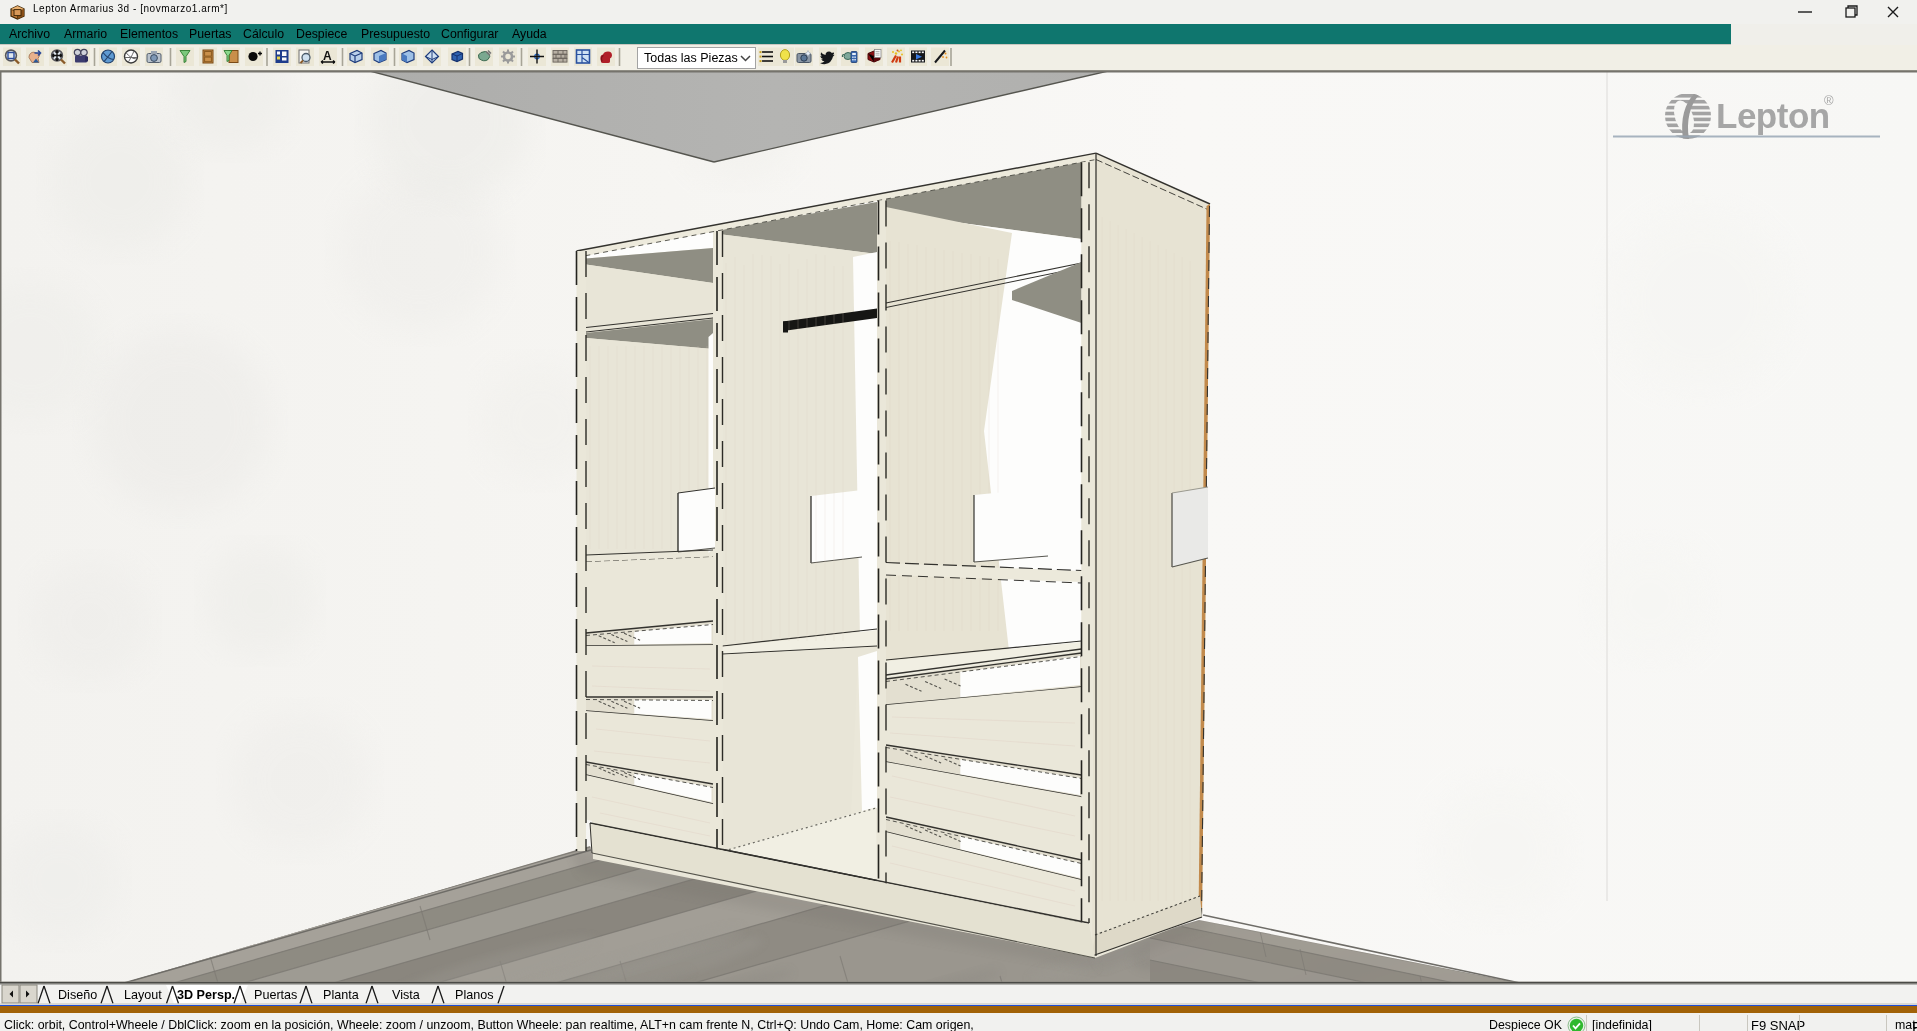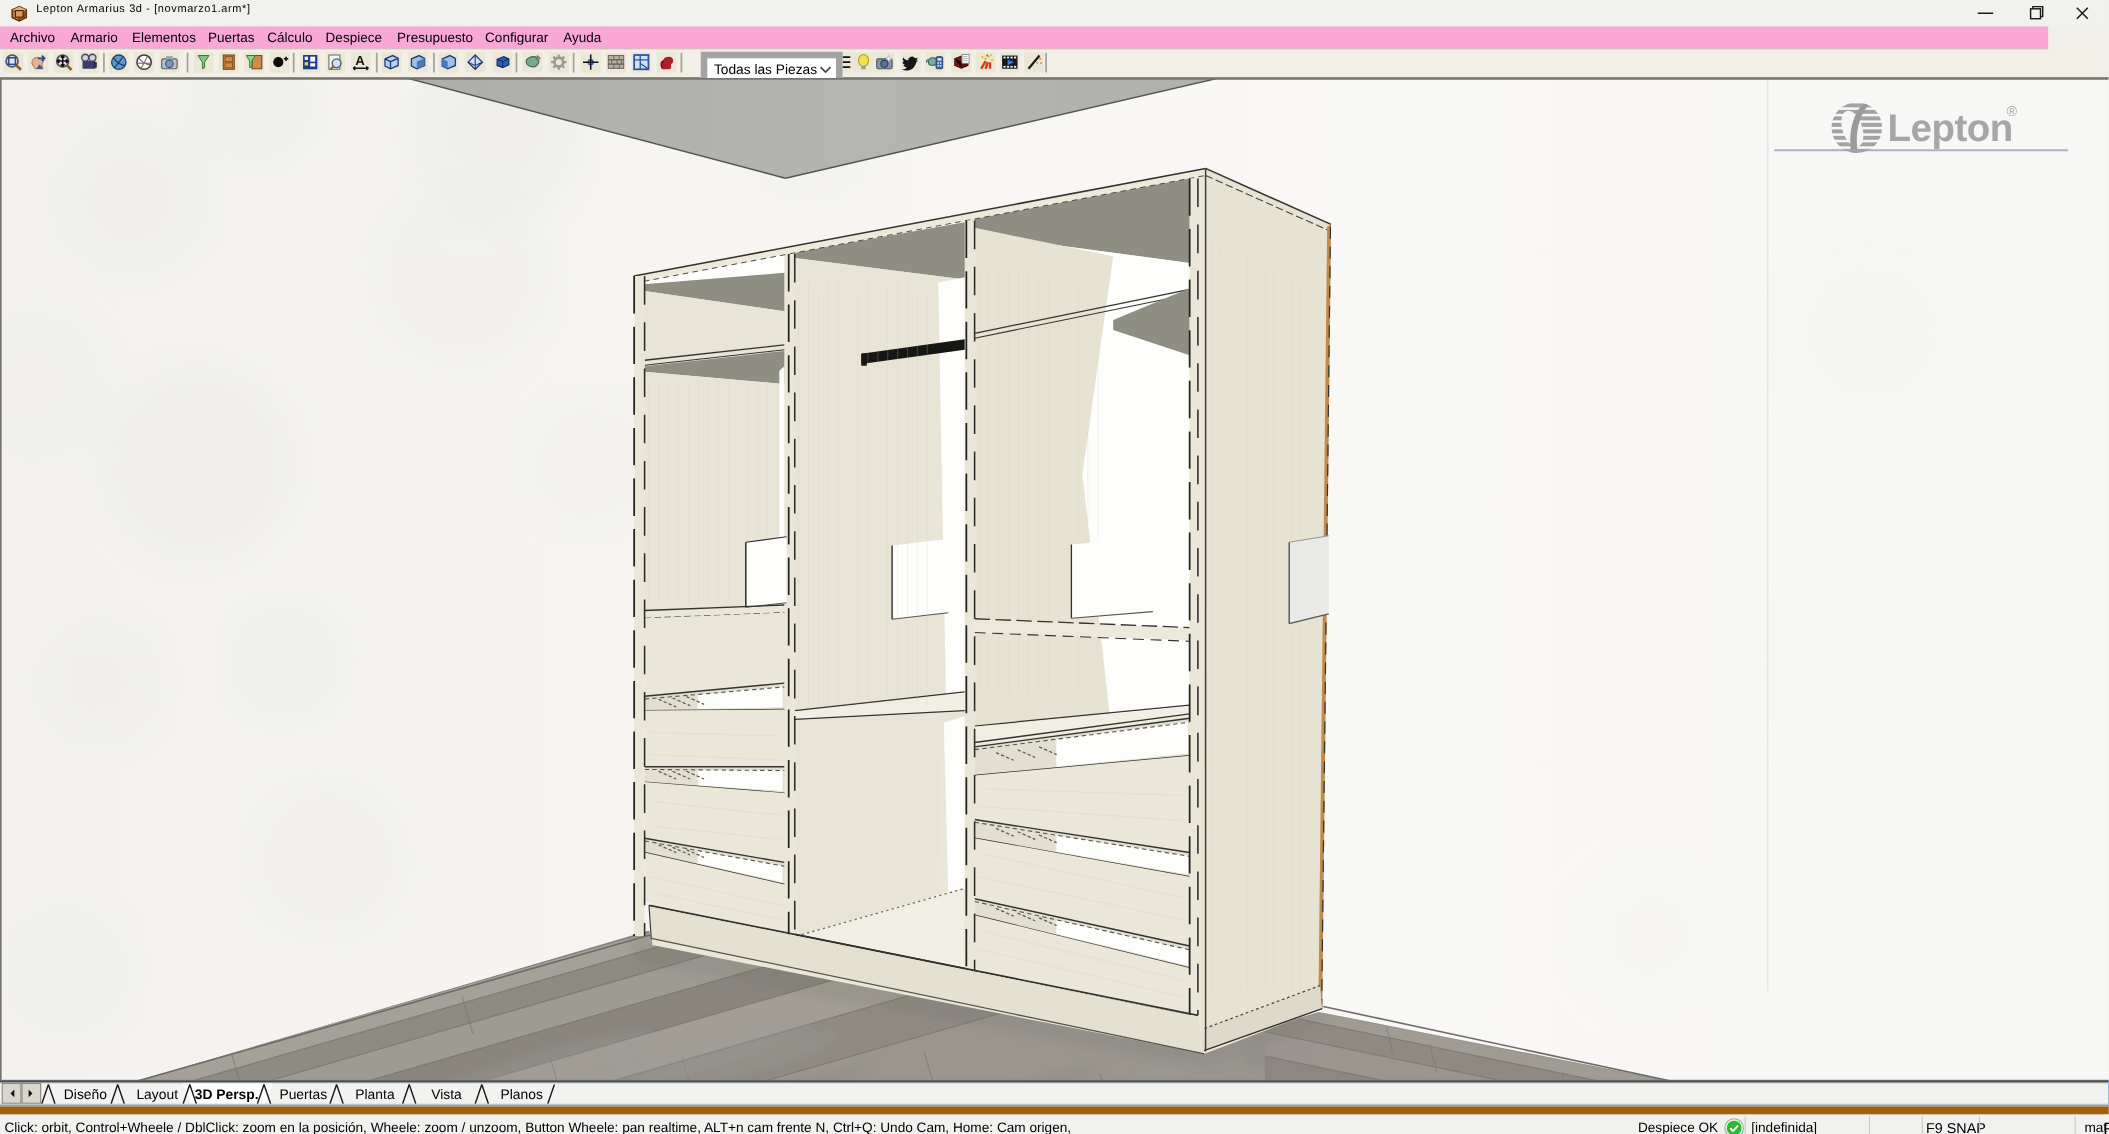--- a/index.html
+++ b/index.html
@@ -1,18 +1,18 @@
 <!DOCTYPE html>
 <html><head><meta charset="utf-8"><style>
 html,body{margin:0;padding:0;width:1917px;height:1031px;overflow:hidden;
  font-family:"Liberation Sans",sans-serif;background:#f0efea}
 .abs{position:absolute}
 #title{left:0;top:0;width:1917px;height:24px;background:#f1f1ee;font-size:10px;color:#000}
 #title span{position:absolute;left:33px;top:3px;letter-spacing:0.55px}
-#menu{left:0;top:24px;width:1862px;height:20px;background:#f9a8d4;font-size:12.3px;color:#000;border-bottom:1px solid #c9c7c0}
+#menu{left:0;top:24px;width:1731px;height:20px;background:#0f766e;font-size:12.3px;color:#000;border-bottom:1px solid #c9c7c0}
 #tool{left:0;top:45px;width:1917px;height:25px;background:#f1efe6;border-bottom:1px solid #8e8c83}
 #view{left:0;top:71px;width:1917px;height:911px;background:#f5f4f1}
 #tabs{left:0;top:982px;width:1917px;height:24px;background:#1d4ed8}
 #status{left:0;top:1006px;width:1917px;height:25px;background:#f1f1ef;border-top:7px solid #a16207;font-size:12.4px;color:#000}
 #status .lt{position:absolute;left:4px;top:5px;white-space:nowrap}
 .sep{position:absolute;top:2px;bottom:2px;width:1px;background:#c9c7bf}
 .st{position:absolute;top:5px;white-space:nowrap}
 </style></head><body>
 
 <div id="title" class="abs">
@@ -287,21 +287,21 @@
 <line x1="94.5" y1="3" x2="94.5" y2="21" stroke="#a7a497" stroke-width="1.6"></line>
 <line x1="170.5" y1="3" x2="170.5" y2="21" stroke="#a7a497" stroke-width="1.6"></line>
 <line x1="267" y1="3" x2="267" y2="21" stroke="#a7a497" stroke-width="1.6"></line>
 <line x1="342.5" y1="3" x2="342.5" y2="21" stroke="#a7a497" stroke-width="1.6"></line>
 <line x1="394.5" y1="3" x2="394.5" y2="21" stroke="#a7a497" stroke-width="1.6"></line>
 <line x1="469.5" y1="3" x2="469.5" y2="21" stroke="#a7a497" stroke-width="1.6"></line>
 <line x1="521.5" y1="3" x2="521.5" y2="21" stroke="#a7a497" stroke-width="1.6"></line>
 <line x1="619.5" y1="3" x2="619.5" y2="21" stroke="#a7a497" stroke-width="1.6"></line>
 <line x1="951" y1="3" x2="951" y2="21" stroke="#a7a497" stroke-width="1.6"></line>
     </svg>
-<div class="abs" style="left:637px;top:2px;width:117px;height:20px;background:#fff;border:6px solid #a3a3a3;font-size:12.5px">
+<div class="abs" style="left:637px;top:2px;width:117px;height:20px;background:#fff;border:1px solid #a3a3a3;font-size:12.5px">
 <span style="position:absolute;left:6px;top:3px">Todas las Piezas</span>
 <svg style="position:absolute;right:4px;top:7px" width="11" height="7">
         <path d="M1 1 L5.5 5.5 L10 1" stroke="#444" stroke-width="1.5" fill="none"></path>
       </svg>
 </div>
 </div>
 
 <div id="view" class="abs">
 <svg width="1917" height="911" viewBox="0 70 1917 911">
 <defs>

